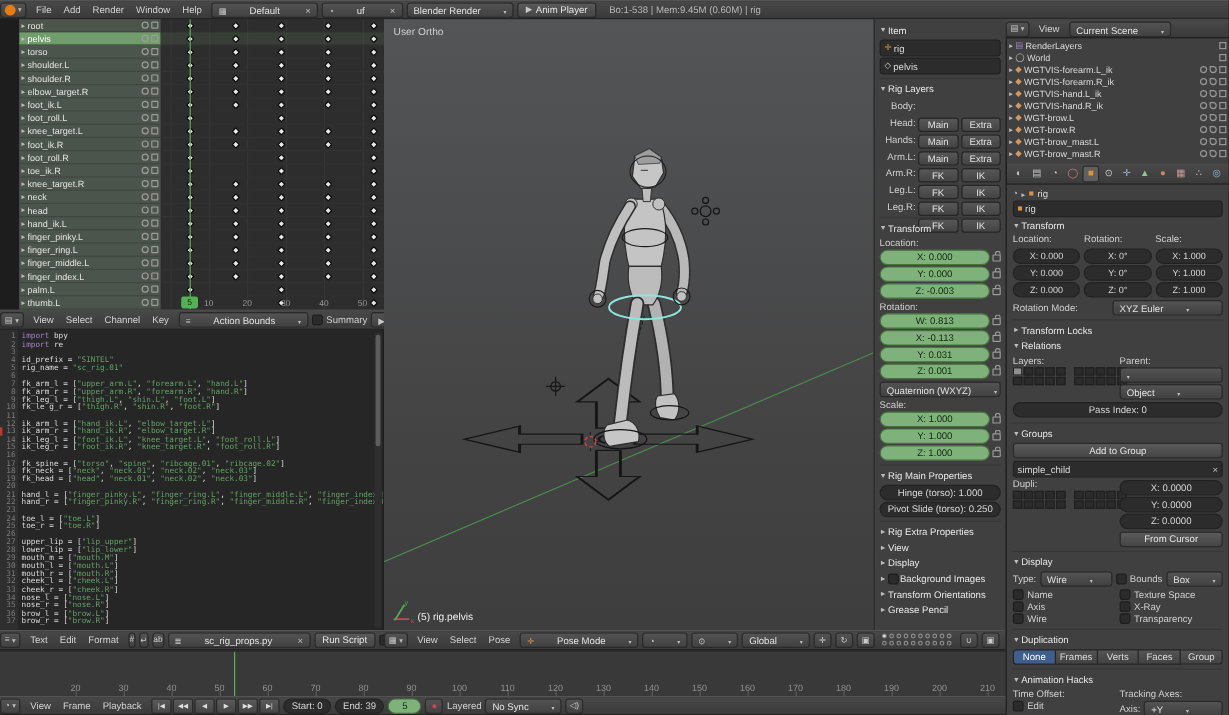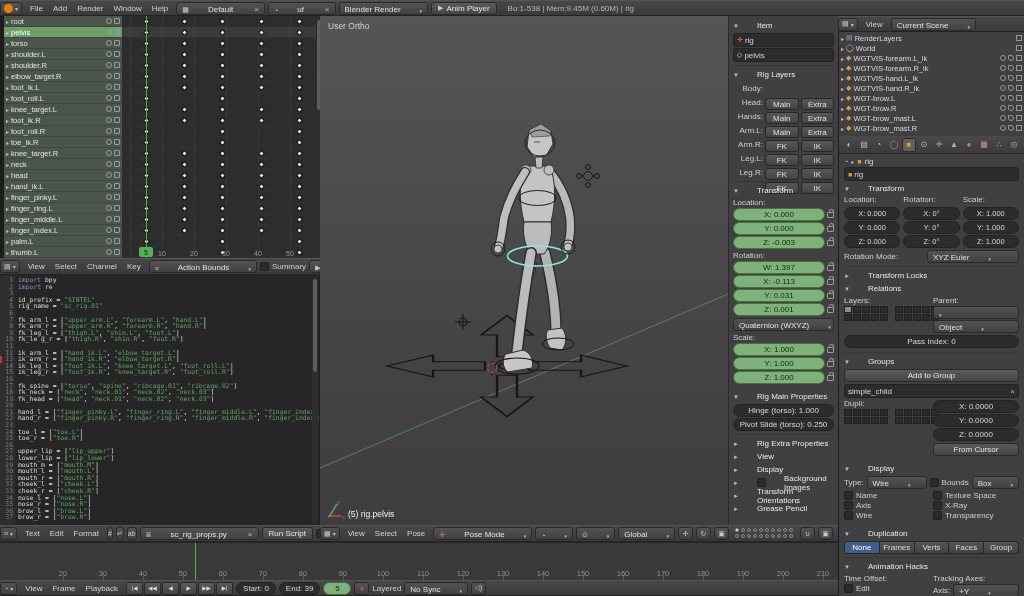--- a/index.html
+++ b/index.html
@@ -29,21 +29,21 @@
   .fld{height:13px;background:#2c2c2c;border:1px solid #222;border-radius:7px;display:flex;
     align-items:center;justify-content:center;color:#d6d6d6;white-space:nowrap;overflow:hidden;}
   .fld.key{background:#7fb27a;border-color:#48713f;color:#0f2a0d;}
   .vscroll{position:absolute;right:1px;top:2px;bottom:2px;width:6px;background:#2e2e2e;border-radius:3px;}
   .vscroll .thumb{position:absolute;left:1px;right:1px;top:2px;height:38%;background:#5d5d5d;border-radius:3px;}
   .tri{font-size:6px;color:#bdbdbd;flex:none;}
   .lock{width:7px;height:6px;border:1px solid #9a9a9a;border-radius:1px;position:relative;flex:none;}
   .lock::before{content:"";position:absolute;top:-4px;left:1px;width:3px;height:3px;
     border:1px solid #9a9a9a;border-bottom:none;border-radius:3px 3px 0 0;}
   
-  #ds{left:4px;top:16px;width:320px;height:242px;background:#2d2d2d;display:flex;border-right:1px solid #1d1d1d;}
+  #ds{left:16px;top:16px;width:320px;height:242px;background:#2d2d2d;display:flex;border-right:1px solid #1d1d1d;}
   #ds-channels{width:118px;background:#40463e;overflow:hidden;}
   .ch-row{height:11px;display:flex;align-items:center;gap:2px;background:#4c554c;
     border-bottom:1px solid #3e463e;padding:0 2px;color:#e3e3e3;font-size:7.5px;}
   .ch-row.sel{background:#6f9e6c;color:#fff;}
   .ch-name{flex:1;overflow:hidden;white-space:nowrap;}
   .dot-ico{width:6px;height:6px;border-radius:50%;border:1px solid #9c9c9c;flex:none;}
   .lock-ico{width:6px;height:6px;border:1px solid #9c9c9c;border-radius:1px;flex:none;}
   #ds-grid{flex:1;position:relative;background:#2d2d2d;
     background-image:repeating-linear-gradient(90deg,#373737 0 1px,transparent 1px 32px);
     background-position:8px 0;overflow:hidden;}
@@ -67,21 +67,21 @@
   .ln.mark{border-left:2px solid #c03a2b;}
   .kw{color:#9a86c8;}
   .str{color:#63a065;}
   
   #vp{left:320px;top:16px;width:518px;height:509px;background:linear-gradient(#545556,#434344 70%,#3e3e3f);overflow:hidden;}
   #vp-label{position:absolute;left:8px;top:5px;color:#d0d0d0;font-size:8.5px;}
   #vp-status{position:absolute;left:28px;bottom:6px;color:#f0f0f0;font-size:8.5px;}
   
   #np{position:absolute;right:0;top:0;width:110px;height:509px;background:#404040;
     border-left:1px solid #2b2b2b;padding:3px 4px;overflow:hidden;}
-  .phead{display:flex;align-items:center;gap:18px;height:13px;color:#e8e8e8;}
+  .phead{display:flex;align-items:center;gap:1px;height:13px;color:#e8e8e8;}
   .pnl{border-bottom:1px solid #373737;padding-bottom:2px;margin-bottom:2px;}
   .npfield{margin:1px 0;display:flex;align-items:center;gap:2px;height:14px;background:#2c2c2c;
     border:1px solid #222;border-radius:3px;padding:0 3px;}
   .rl-row{display:flex;align-items:center;gap:2px;height:14px;}
   .rl-label{width:30px;color:#cfcfcf;text-align:right;flex:none;}
   .rlbtn{flex:1;height:12px;background:linear-gradient(#575757,#444);border:1px solid #262626;
     border-radius:3px;display:flex;align-items:center;justify-content:center;color:#e0e0e0;margin-top:32px;}
   .nplabel{height:10px;color:#cfcfcf;display:flex;align-items:center;}
   .fldrow{display:flex;align-items:center;gap:2px;margin:1px 0;}
   .fldrow .fld{flex:1;}
@@ -762,21 +762,21 @@
               <span class="lock"></span>
             </div>
             <div class="fldrow">
               <span class="fld key">Z: -0.003</span>
               <span class="lock"></span>
             </div>
           </div>
         <div class="nplabel">Rotation:</div>
         <div id="np-rot">
             <div class="fldrow">
-              <span class="fld key">W: 1.397</span>
+              <span class="fld key">W: 0.813</span>
               <span class="lock"></span>
             </div>
             <div class="fldrow">
               <span class="fld key">X: -0.113</span>
               <span class="lock"></span>
             </div>
             <div class="fldrow">
               <span class="fld key">Y: 0.031</span>
               <span class="lock"></span>
             </div>

